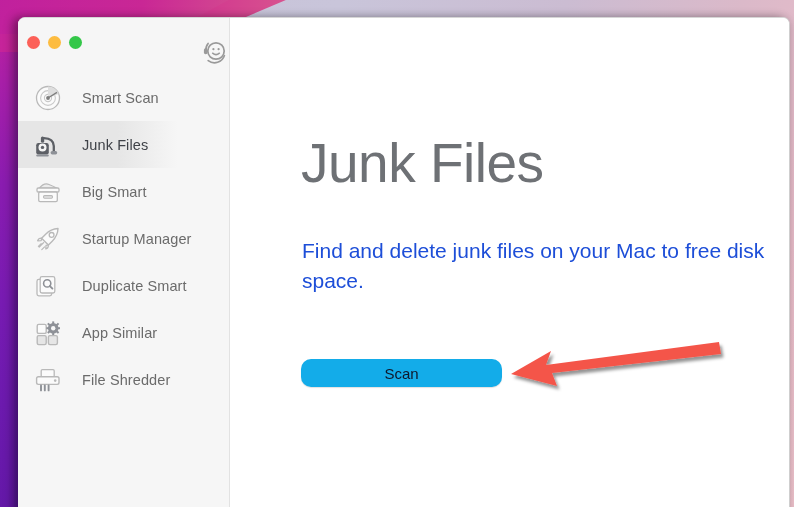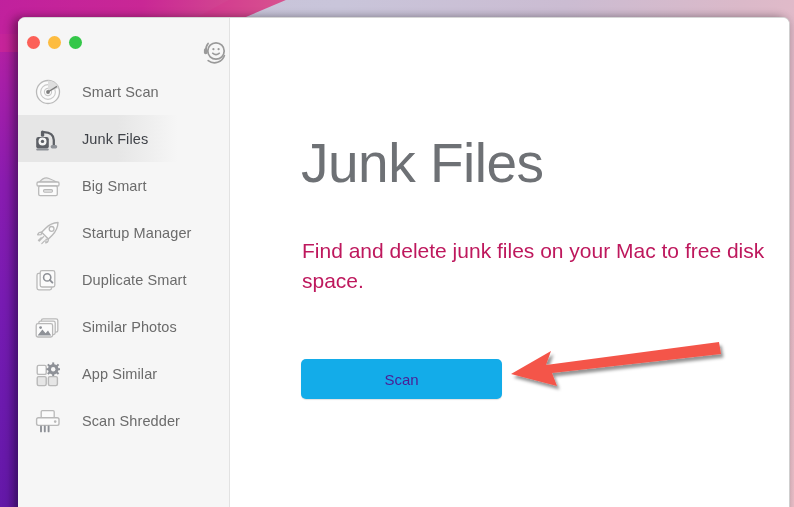--- a/index.html
+++ b/index.html
@@ -84,21 +84,21 @@
   .light.green  { background: #34c749; }
 
   #support-icon {
     position: absolute;
     left: 184px; top: 20px;
     width: 28px; height: 28px;
   }
 
   #nav-list {
     position: absolute;
-    top: 50px; left: 0;
+    top: 56px; left: 0;
     width: 100%;
   }
   .nav-item {
     position: relative;
     height: 47px;
     display: flex;
     align-items: center;
     padding-left: 15px;
     cursor: default;
   }
@@ -140,31 +140,31 @@
     color: #6e7175;
     letter-spacing: -0.5px;
     line-height: 1;
   }
   #page-desc {
     position: absolute;
     left: 72px; top: 218px;
     width: 470px;
     font-size: 21px;
     font-weight: 400;
-    color: #be185d;
+    color: #1d4ed8;
     line-height: 1.45;
   }
   #scan-button {
     position: absolute;
     left: 71px; top: 341px;
-    width: 201px; height: 40px;
+    width: 201px; height: 28px;
     background: #13ace9;
     border: none;
-    border-radius: 5px;
-    color: #4c1d95;
+    border-radius: 10px;
+    color: #0f172a;
     font-family: "Liberation Sans", sans-serif;
     font-size: 15px;
     cursor: pointer;
     box-shadow: 0 1px 1px rgba(0,0,0,0.12);
   }
 
   
   #arrow-annotation {
     position: absolute;
     left: 0; top: 0;
@@ -268,32 +268,20 @@
             <svg viewBox="0 0 30 30" width="30" height="30">
               <rect x="4" y="8.4" width="14.6" height="16.4" rx="1.8" fill="#fbfbfb" stroke="#b9b9b9" stroke-width="1.3"></rect>
               <rect x="7.2" y="5.6" width="14.6" height="16.4" rx="1.8" fill="#fbfbfb" stroke="#b9b9b9" stroke-width="1.3"></rect>
               <circle cx="14.2" cy="12.4" r="3.6" fill="none" stroke="#8e9197" stroke-width="1.6"></circle>
               <line x1="16.9" y1="15.1" x2="19.4" y2="17.6" stroke="#8e9197" stroke-width="1.9" stroke-linecap="round"></line>
             </svg>
           </span>
           <span class="nav-label">Duplicate Smart</span>
         </div>
 
-        <div class="nav-item">
-          <span class="nav-icon">
-            <svg viewBox="0 0 30 30" width="30" height="30">
-              <rect x="8.4" y="6.8" width="16.4" height="13.4" rx="1.8" fill="#fbfbfb" stroke="#b9b9b9" stroke-width="1.3"></rect>
-              <rect x="5.8" y="9.2" width="16.4" height="13.4" rx="1.8" fill="#fbfbfb" stroke="#b9b9b9" stroke-width="1.3"></rect>
-              <rect x="3.2" y="11.6" width="16.4" height="13.4" rx="1.8" fill="#fbfbfb" stroke="#b9b9b9" stroke-width="1.3"></rect>
-              <circle cx="7.6" cy="15.6" r="1.4" fill="#8e9197"></circle>
-              <path d="M4.6 23.4 L9.4 17.6 L12.6 21.2 L15 18.4 L18.2 23.4 Z" fill="#8e9197"></path>
-            </svg>
-          </span>
-          <span class="nav-label">Similar Photos</span>
-        </div>
 
         <div class="nav-item">
           <span class="nav-icon">
             <svg viewBox="0 0 30 30" width="30" height="30">
               <rect x="4.2" y="6.4" width="9" height="9" rx="1.5" fill="#fbfbfb" stroke="#b9b9b9" stroke-width="1.4"></rect>
               <rect x="4.2" y="17.6" width="9" height="9" rx="1.5" fill="#e6e6e6" stroke="#b9b9b9" stroke-width="1.4"></rect>
               <rect x="15.4" y="17.6" width="9" height="9" rx="1.5" fill="#e6e6e6" stroke="#b9b9b9" stroke-width="1.4"></rect>
               <g fill="#8e9197">
                 <circle cx="20.2" cy="10.2" r="5.3"></circle>
                 <rect x="19.2" y="3.4" width="2" height="3"></rect>
@@ -317,21 +305,21 @@
               <rect x="8.2" y="4.6" width="13" height="7.4" rx="1.2" fill="#fbfbfb" stroke="#b9b9b9" stroke-width="1.3"></rect>
               <rect x="3.6" y="11.8" width="22.4" height="7.6" rx="1.8" fill="#fbfbfb" stroke="#b9b9b9" stroke-width="1.4"></rect>
               <circle cx="22.2" cy="15.6" r="1.3" fill="#b9b9b9"></circle>
               <g stroke="#8e9197" stroke-width="1.9" stroke-linecap="round">
                 <line x1="8" y1="20.4" x2="8" y2="25.4"></line>
                 <line x1="11.8" y1="20.4" x2="11.8" y2="25.4"></line>
                 <line x1="15.6" y1="20.4" x2="15.6" y2="25.4"></line>
               </g>
             </svg>
           </span>
-          <span class="nav-label">Scan Shredder</span>
+          <span class="nav-label">File Shredder</span>
         </div>
 
       </div>
     </div>
 
     <div id="content">
       <h1 id="page-title">Junk Files</h1>
       <p id="page-desc">Find and delete junk files on your Mac to free disk space.</p>
       <button id="scan-button">Scan</button>
     </div>

